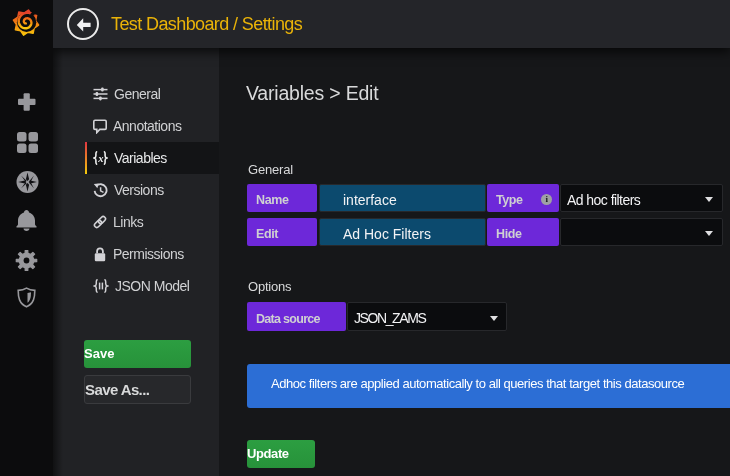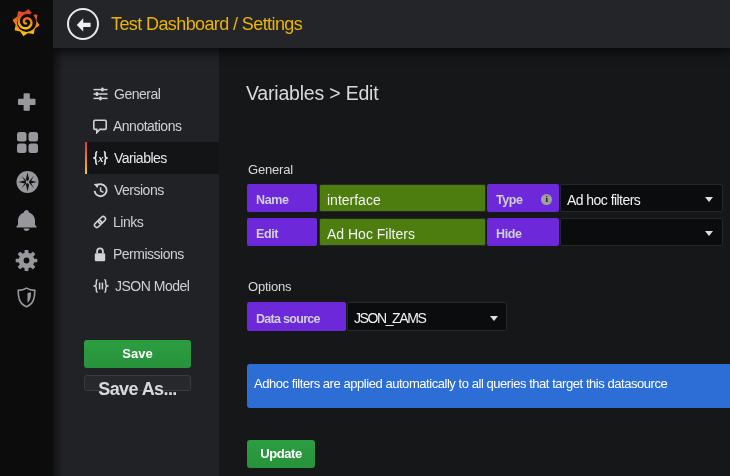--- a/index.html
+++ b/index.html
@@ -8,31 +8,31 @@
 #backbtn{position:absolute;left:67px;top:8px;width:32px;height:32px;border:2px solid #ebebeb;border-radius:50%;z-index:5}
 #title{position:absolute;left:111px;top:0;height:48px;line-height:48px;font-size:18px;color:#eab308;letter-spacing:-.6px;z-index:5}
 #sidemenu{position:absolute;left:0;top:0;width:53px;height:476px;background:#0c0c0d;z-index:4}
 .sicon{position:absolute;left:0;width:53px;text-align:center}
 #aside{position:absolute;left:53px;top:48px;width:166px;height:428px;background:#212225;z-index:2}
 #aside::before{content:"";position:absolute;left:0;top:0;width:10px;height:428px;background:linear-gradient(90deg,rgba(0,0,0,.5),rgba(0,0,0,0))}
 #nav{position:absolute;left:85px;top:78px;width:134px;z-index:3}
 .nitem{height:32px;display:flex;align-items:center;border-left:2px solid transparent;padding-left:6px;color:#d0d1d3;font-size:14px;letter-spacing:-.5px}
 .nitem svg{margin-right:6px}
 .nitem.active{background:#131416;color:#e8e9ea;border-image:linear-gradient(#e02f44,#f4d00a) 1;border-image-width:0 0 0 2px;border-left:2px solid #eb7b18}
-.btn{position:absolute;border-radius:3px;text-align:center;font-weight:700;color:#fff;z-index:3}
+.btn{position:absolute;border-radius:3px;font-weight:700;color:#fff;z-index:3}
 #savebtn{left:84px;top:340px;width:107px;height:28px;line-height:28px;font-size:13px;background:linear-gradient(180deg,#2c9e41,#27923a)}
-#saveasbtn{left:84px;top:375px;width:107px;height:16px;line-height:27px;font-size:18px;background:#27282b;border:1px solid #3a3b3e;color:#d8d9da;letter-spacing:-.6px}
+#saveasbtn{left:84px;top:375px;width:107px;height:29px;line-height:27px;font-size:15px;background:#27282b;border:1px solid #3a3b3e;color:#d8d9da;letter-spacing:-.6px}
 #pagehead{position:absolute;left:246px;top:82px;font-size:19.5px;color:#d8d9da;letter-spacing:-.2px}
 .sectionlabel{position:absolute;font-size:13px;color:#d8d9da;letter-spacing:-.2px}
 .gflabel{position:absolute;height:28px;line-height:33px;background:#6d28d9;border-radius:2px;color:#cfd0d2;font-size:12.5px;font-weight:700;padding-left:9px;letter-spacing:-.4px;overflow:hidden}
-.gfinput{position:absolute;height:28px;line-height:31px;background:#4d7c0f;border:1px solid #27282b;border-radius:2px;color:#f3f3f5;font-size:14px;padding-left:7px;overflow:hidden}
+.gfinput{position:absolute;height:28px;line-height:31px;background:#0c4a6e;border:1px solid #27282b;border-radius:2px;color:#f3f3f5;font-size:14px;padding-left:23px;overflow:hidden}
 .gfselect{position:absolute;height:28px;line-height:31px;background:#0b0c0e;border:1px solid #27282b;border-radius:2px;color:#f3f3f5;font-size:14px;padding-left:6px;letter-spacing:-.55px;overflow:visible}
 .caret{position:absolute;width:0;height:0;border-left:4.5px solid transparent;border-right:4.5px solid transparent;border-top:5px solid #dfdfe1}
 .infoi{position:absolute;width:11px;height:11px;border-radius:50%;background:#9fa0a4;color:#16171a;font-size:9px;font-weight:700;text-align:center;line-height:11px;font-family:"Liberation Serif",serif}
-#banner{position:absolute;left:247px;top:364px;width:483px;height:44px;background:#2c6ed5;border-radius:3px 0 0 3px;color:#fff;font-size:13px;font-weight:500;line-height:39px;padding-left:7px;letter-spacing:-.45px}
+#banner{position:absolute;left:247px;top:364px;width:483px;height:44px;background:#2c6ed5;border-radius:3px 0 0 3px;color:#fff;font-size:13px;font-weight:500;line-height:39px;padding-left:24px;letter-spacing:-.45px}
 #updatebtn{left:247px;top:440px;width:68px;height:28px;line-height:28px;font-size:13px;background:linear-gradient(180deg,#2c9e41,#27923a);letter-spacing:-.4px}
 </style>
 </head>
 <body>
 
 <div id="header"></div>
 <div id="backbtn">
   <svg width="27" height="27" viewBox="0 0 27 27" style="position:absolute;left:0.5px;top:0.5px">
     <path d="M6.8 13.9 L13.2 7.3 L13.2 11.7 L20.6 11.7 L20.6 16.1 L13.2 16.1 L13.2 20.5 Z" fill="#f0f0f2"></path>
   </svg>

